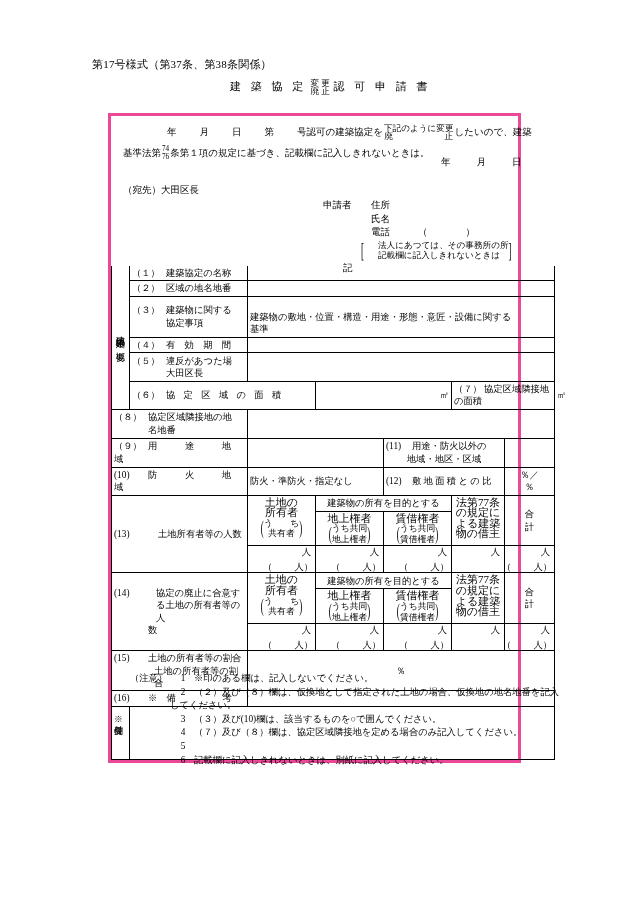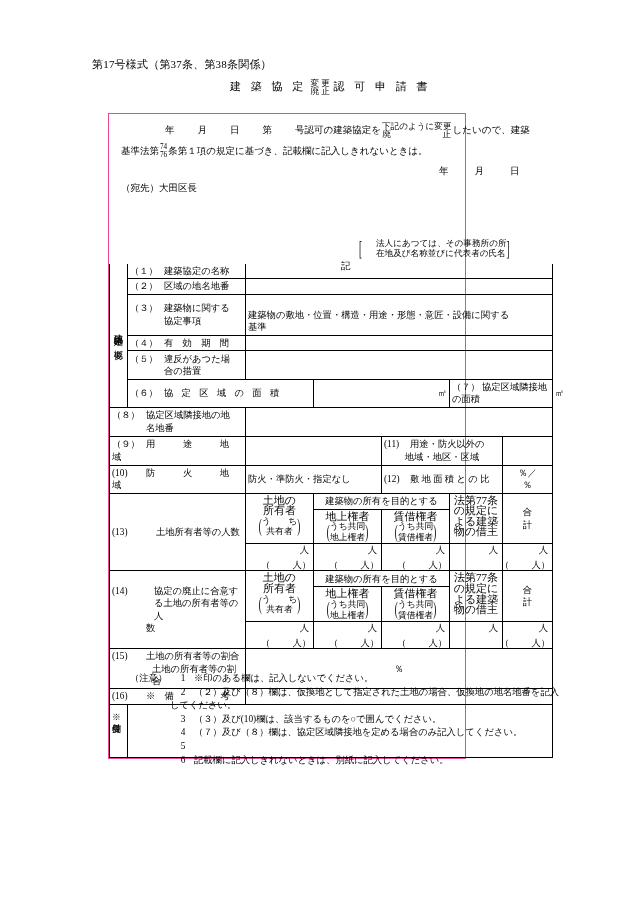--- a/index.html
+++ b/index.html
@@ -15,29 +15,29 @@
   .page{position:absolute;left:0;top:0;width:630px;height:903px;}
 
   
   .form-no{position:absolute;left:92px;top:57px;font-size:11px;letter-spacing:.2px;white-space:nowrap;}
   .doc-title{position:absolute;left:108px;top:79px;width:445px;text-align:center;font-size:11px;white-space:nowrap;}
   .doc-title .sp{letter-spacing:3.5px;}
   .stack{display:inline-block;vertical-align:middle;line-height:1.02;font-size:8.6px;text-align:center;margin:0 1px;position:relative;top:-0.5px;}
   .stack span{display:block;white-space:nowrap;}
 
   
-  .frame{position:absolute;left:108px;top:113px;width:358px;border:1px solid #ec4899;box-sizing:border-box;}
+  .frame{position:absolute;left:108px;top:113px;width:413px;border:3px solid #ec4899;box-sizing:border-box;}
 
   
   .pre{position:relative;padding:0;height:150px;}
   .ln{position:absolute;white-space:nowrap;font-size:9.5px;}
   .l1{left:56px;top:8px;}
   .l1 .gap{display:inline-block;width:23px;}
   .l2{left:12px;top:30px;}
-  .l3{left:330px;top:51px;}
+  .l3{left:330px;top:40px;}
   .l4{left:12px;top:68px;}
   .appl{position:absolute;left:212px;top:83px;font-size:9.5px;line-height:13.5px;white-space:nowrap;}
   .appl .lbl{display:inline-block;width:34px;}
   .brk{position:absolute;left:250px;top:124px;white-space:nowrap;font-size:8.6px;line-height:10.4px;}
   .brk .bl,.brk .br{display:inline-block;vertical-align:middle;font-size:9px;transform:scaleY(2.3);position:relative;top:-0.5px;}
   .brk .txt{display:inline-block;vertical-align:middle;padding-left:14px;}
   .brk .txt span{display:block;}
   .ki{position:absolute;left:232px;top:146px;}
   
   .num2{display:inline-block;vertical-align:middle;font-size:7.2px;line-height:7.6px;text-align:center;margin:0 1px;position:relative;top:0px;}
@@ -100,23 +100,28 @@
       <div class="ln l2">
         <span>基準法第</span><span class="num2"><span>74</span><span>76</span></span><span>条第１項の規定に基づき、記載欄に記入しきれないときは。</span>
       </div>
 
       <div class="ln l3">
         <span>年</span><span class="gap" style="display:inline-block;width:26px"></span><span>月</span><span class="gap" style="display:inline-block;width:26px"></span><span>日</span>
       </div>
 
       <div class="ln l4">（宛先）大田区長</div>
 
+      <div class="appl">
+        <div><span class="lbl">申請者</span><span style="display:inline-block;width:14px"></span><span>住所</span></div>
+        <div><span class="lbl"></span><span style="display:inline-block;width:14px"></span><span>氏名</span></div>
+        <div><span class="lbl"></span><span style="display:inline-block;width:14px"></span><span>電話</span><span style="display:inline-block;width:28px"></span><span>（　　　　）</span></div>
+      </div>
 
       <div class="brk">
-        <span class="bl">[</span><span class="txt"><span>法人にあつては、その事務所の所</span><span>在地及び名称並びに代表者の氏名</span></span><span class="br">]</span>
+        <span class="bl">[</span><span class="txt"><span>法人にあつては、その事務所の所</span><span>記載欄に記入しきれないときは</span></span><span class="br">]</span>
       </div>
 
       <div class="ln ki">記</div>
     </div>
 
     <table class="grid">
       <colgroup>
         <col style="width:18px">
           <col style="width:118px">
           <col style="width:68px">
@@ -152,21 +157,21 @@
       </tr>
 
       <tr>
         <td class="l"><span class="idx">（４）</span><span>有　効　期　間</span></td>
         <td colspan="5"></td>
       </tr>
 
       <tr>
         <td class="l" style="height:26px">
           <span class="idx">（５）</span><span>違反があつた場</span>
-          <span style="display:block;padding-left:34px">合の措置</span>
+          <span style="display:block;padding-left:34px">大田区長</span>
         </td>
         <td colspan="5"></td>
       </tr>
 
       <tr>
         <td colspan="2" class="l"><span class="idx">（６）</span><span class="sp3">協 定 区 域 の 面 積</span></td>
         <td colspan="2" class="r"><span class="m2">㎡</span></td>
         <td colspan="2" class="l"><span style="display:inline-block;width:30px">（７）</span><span>協定区域隣接地の面積</span></td>
         <td class="r"><span class="m2">㎡</span></td>
       </tr>

